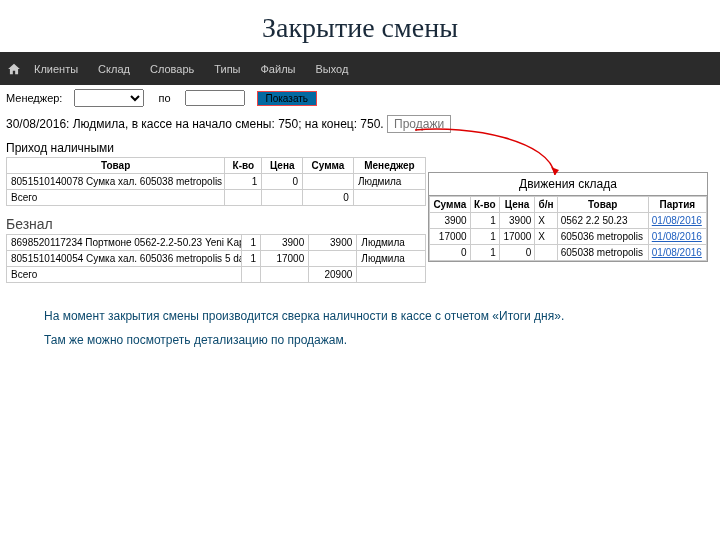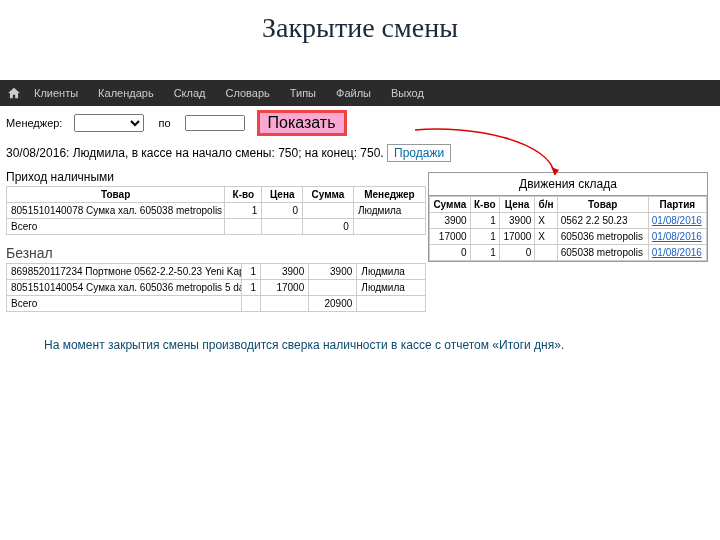--- a/index.html
+++ b/index.html
@@ -1,32 +1,32 @@
 <!DOCTYPE html>
 <html><head>
 <meta charset="utf-8">
 <style>
   * { box-sizing: border-box; margin: 0; padding: 0; }
   body { font-family: Arial, sans-serif; font-size: 11px; width: 720px; height: 540px; background: #fff; position: relative; }
   .title { font-family: Georgia, 'Times New Roman', serif; font-size: 28px; font-weight: 400; text-align: center; padding: 12px 0 8px; color: #1a2a3a; }
   
-  .navbar { background: #2b2b2b; display: flex; align-items: center; height: 26px; padding: 2px 4px; margin-top: 28px; }
+  .navbar { background: #2b2b2b; display: flex; align-items: center; height: 33px; padding: 2px 4px; }
   .nav-home { width: 20px; height: 20px; display: inline-flex; align-items: center; justify-content: center; }
   .nav-item { color: #ccc; padding: 0 10px; font-size: 11px; line-height: 26px; cursor: pointer; }
   .nav-item.active { position: relative; }
   .nav-oval { position: absolute; border: 2px solid #d00; border-radius: 50%; width: 72px; height: 20px; left: -6px; top: 2px; pointer-events: none; }
   
   .toolbar { padding: 4px 6px; font-size: 11px; display: flex; align-items: center; gap: 12px; }
   .toolbar select { font-size: 11px; height: 18px; width: 70px; }
   .toolbar .date-sep { margin: 0 2px; }
-  .toolbar button { font-size: 16px; padding: 1px 8px; border: 3px solid #ef4444; background: #f9a8d4; cursor: pointer; }
+  .toolbar button { font-size: 10px; padding: 1px 8px; border: 1px solid #ef4444; background: #0369a1; cursor: pointer; }
   
   .content { position: relative; padding: 0 6px; }
   .summary-line { font-size: 12px; padding: 4px 0; }
-  .sales-link { border: 1px solid #999; padding: 1px 6px; color: #0369a1; display: inline-block; position: relative; }
+  .sales-link { border: 1px solid #999; padding: 1px 6px; color: #737373; display: inline-block; position: relative; }
   
   .section-head { font-size: 12px; padding: 4px 0 2px; }
   
   table.data { border-collapse: collapse; font-size: 10px; width: 420px; }
   table.data th, table.data td { border: 1px solid #ccc; padding: 2px 4px; text-align: left; white-space: nowrap; overflow: hidden; }
   table.data th { font-weight: bold; text-align: center; }
   table.data td.num { text-align: right; }
   table.data td.cut { max-width: 180px; text-overflow: clip; }
   
   .stock-panel { position: absolute; right: 12px; top: 172px; width: 280px; border: 1px solid #999; background: #fff; }
@@ -47,21 +47,20 @@
 
 <div class="title">Закрытие смены</div>
 
 <div class="navbar">
   <span class="nav-home">
     <svg width="14" height="14" viewBox="0 0 24 24" fill="#ccc">
         <path d="M12 3l10 9h-3v9h-5v-6h-4v6H5v-9H2z"></path>
       </svg>
   </span>
   <span class="nav-item">Клиенты</span>
-  <span class="nav-item">Календарь</span>
   <span class="nav-item">Склад</span>
   <span class="nav-item">Словарь</span>
   <span class="nav-item">Типы</span>
   <span class="nav-item">Файлы</span>
   <span class="nav-item">Выход</span>
 </div>
 
 <div class="toolbar">
   <span>Менеджер:</span>
   <select><option></option></select>
@@ -171,13 +170,14 @@
     </table>
 </div>
 
 <svg class="arrow-svg" style="left:410px;top:125px" width="180" height="60">
   <path d="M 5 5 C 60 0, 140 15, 145 50" stroke="#d00" stroke-width="1.5" fill="none"></path>
   <path d="M 145 50 l -4 -8 l 8 3 z" fill="#d00"></path>
 </svg>
 
 <div class="footer-text">
   <p>На момент закрытия смены производится сверка наличности в кассе с отчетом «Итоги дня».</p>
+  <p>Там же можно посмотреть детализацию по продажам.</p>
 </div>
 
 </body></html>

